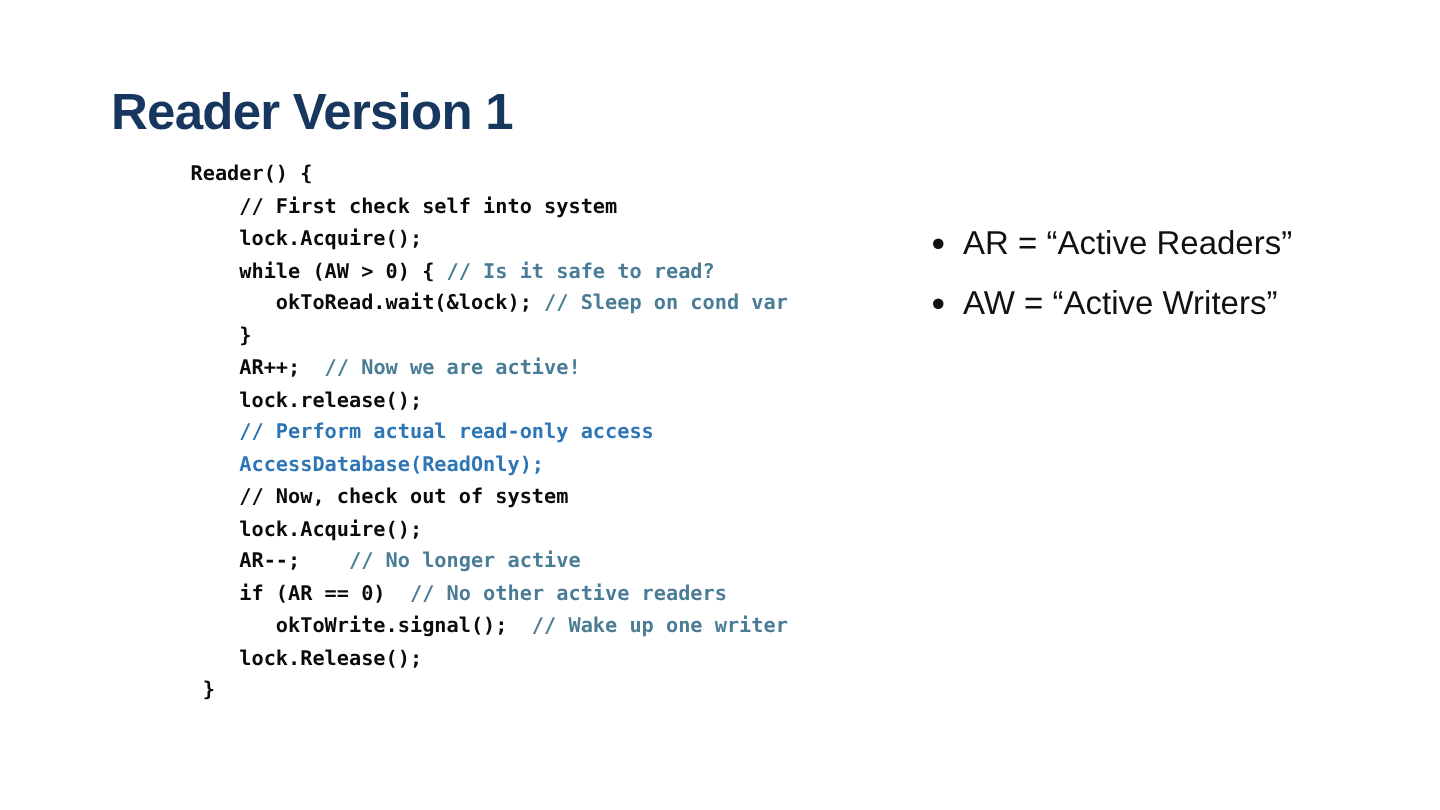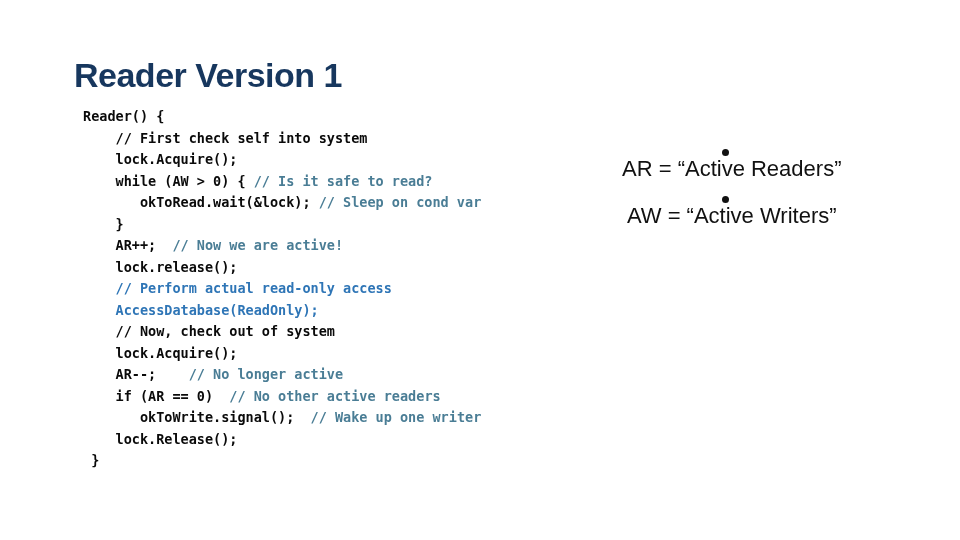--- a/index.html
+++ b/index.html
@@ -23,36 +23,35 @@
   .code-block {
     position: absolute;
     left: 83px;
     top: 106px;
     font-family: "DejaVu Sans Mono", monospace;
     font-weight: bold;
     font-size: 13.5px;
     line-height: 21.5px;
     white-space: pre;
   }
-  .code-line { white-space: pre; }
+  .code-line { white-space: pre; margin-left: 44px; }
   .seg-default { color: var(--code-default, #0a0a0a); }
   .seg-teal    { color: var(--comment-teal, #4A7D95); }
   .seg-blue    { color: var(--highlight-blue, #2E75B6); }
   .bullet-list {
     position: absolute;
     left: 622px;
     top: 149px;
   }
   .bullet-item {
     display: flex;
     align-items: center;
     margin-bottom: 14px;
     color: #111111;
     font-size: 22px;
-    flex-direction: column;
   }
   .bullet-dot {
     width: 7px;
     height: 7px;
     border-radius: 50%;
     background: #111111;
     margin-right: 13px;
     flex: 0 0 auto;
   }
   .footer {

